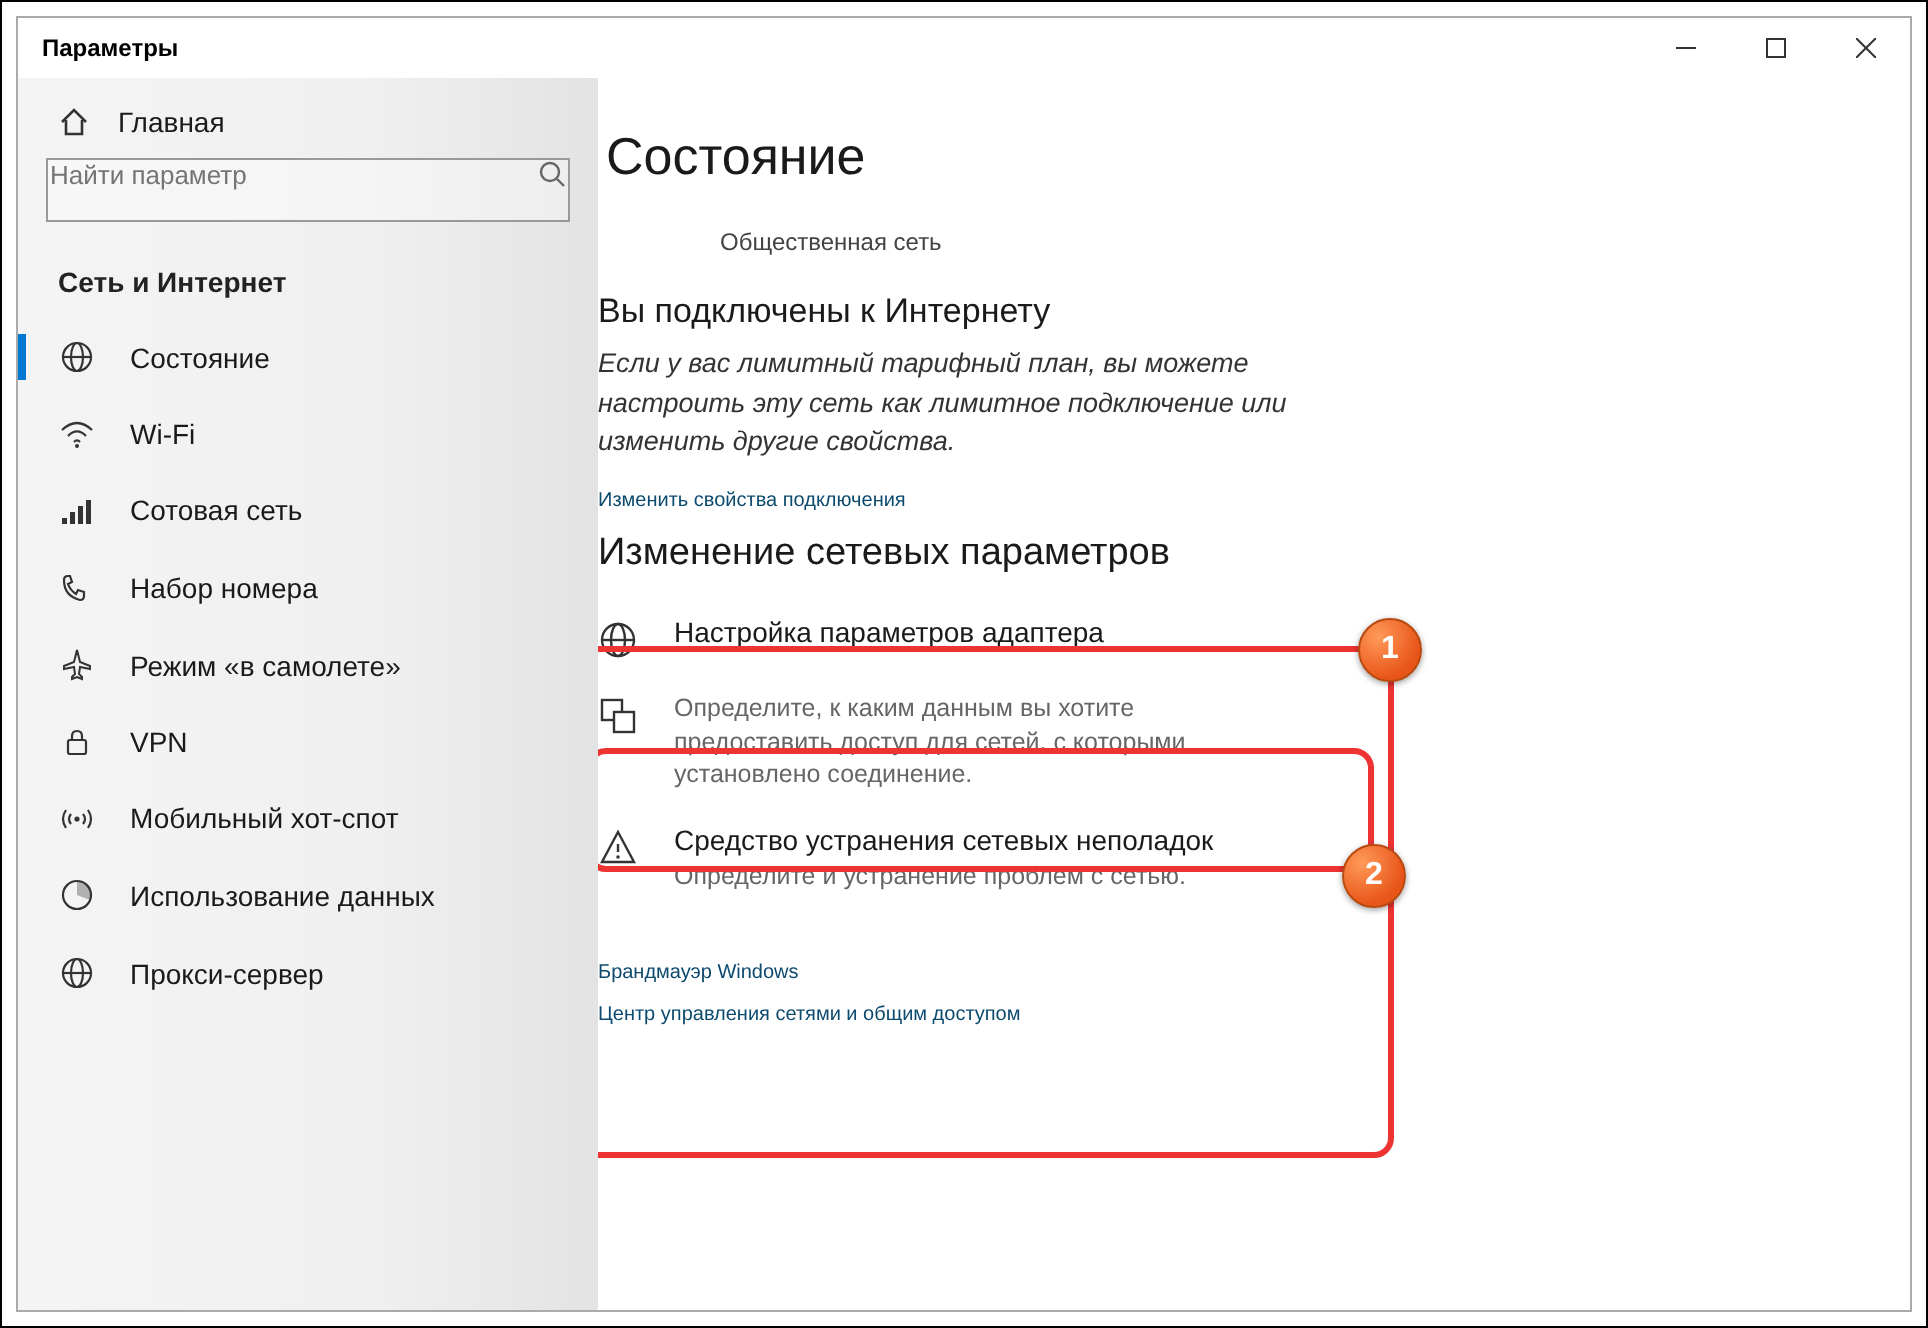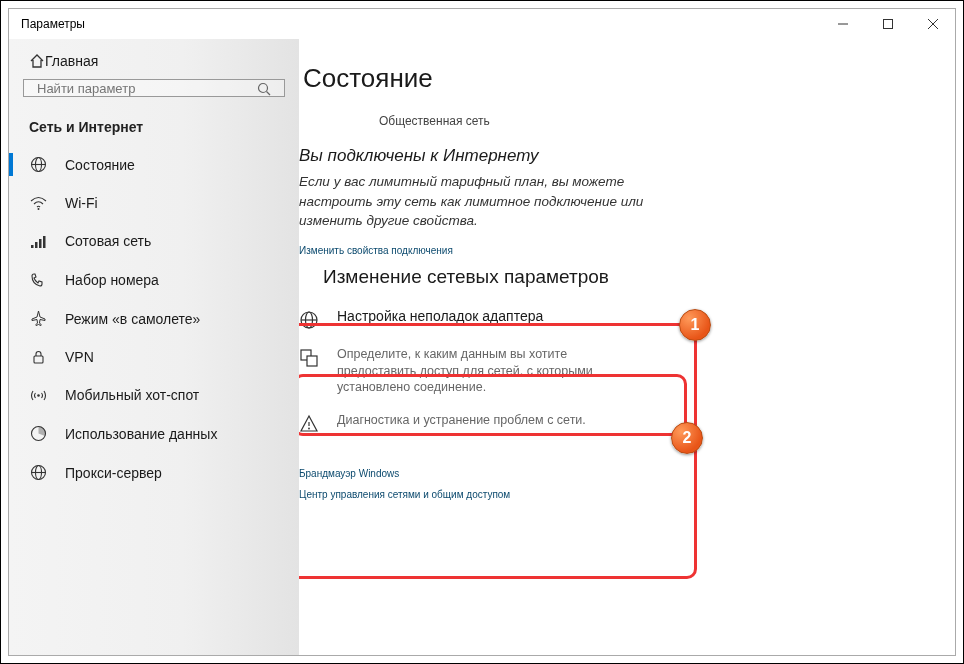--- a/index.html
+++ b/index.html
@@ -1,38 +1,38 @@
 <!DOCTYPE html>
 <html><head>
 <meta charset="utf-8">
 <style>
 * { box-sizing: border-box; margin: 0; padding: 0; }
 body { font-family: "Segoe UI", Arial, sans-serif; background: #fff; }
 .outer-frame { width: 964px; height: 664px; border: 1px solid #000; position: relative; background: #fff; padding: 7px; }
 .window { width: 100%; height: 100%; border: 1px solid #aaa; background: #fff; display: flex; flex-direction: column; overflow: hidden; }
-.titlebar { height: 30px; display: flex; align-items: center; padding: 0 0 0 12px; font-size: 12px; color: #000; position: relative; }
+.titlebar { height: 30px; display: flex; align-items: center; padding: 0 0 0 12px; font-size: 12px; color: #000; position: relative; font-weight: bold; }
 .titlebar .wincontrols { position: absolute; right: 0; top: 0; display: flex; }
 .winbtn { width: 45px; height: 30px; display: flex; align-items: center; justify-content: center; font-size: 12px; color: #333; }
 .body { flex: 1; display: flex; overflow: hidden; }
 .sidebar { width: 290px; background: linear-gradient(to right, #f4f4f4 0%, #f0f0f0 60%, #e3e3e3 100%); padding-top: 8px; position: relative; }
-.home-row { display: flex; align-items: center; gap: 0; padding: 6px 20px 10px 20px; font-size: 14px; color: #1a1a1a; }
+.home-row { display: flex; align-items: center; gap: 14px; padding: 6px 20px 10px 20px; font-size: 14px; color: #1a1a1a; }
 .search-wrap { padding: 0 14px 8px 14px; }
-.search-box { width: 100%; height: 18px; border: 1px solid #999; background: rgba(255,255,255,0.35); display: flex; align-items: flex-end; padding: 0 13px; }
+.search-box { width: 100%; height: 32px; border: 1px solid #999; background: rgba(255,255,255,0.35); display: flex; align-items: flex-start; padding: 0 1px; }
 .search-box input { flex: 1; border: none; background: transparent; outline: none; font-size: 13px; color: #555; }
 .section-label { padding: 14px 20px 10px 20px; font-size: 14px; font-weight: 600; color: #222; }
 .nav-item { display: flex; align-items: center; gap: 18px; padding: 11px 20px; font-size: 14px; color: #1a1a1a; position: relative; }
 .nav-item.active::before { content: ""; position: absolute; left: 0; top: 8px; bottom: 8px; width: 4px; background: #0078d4; }
 .nav-item .nicon { width: 18px; display: flex; justify-content: center; }
 .content { flex: 1; padding: 24px 32px 0 0; overflow: hidden; position: relative; }
 .page-title { font-size: 26px; font-weight: 400; color: #1a1a1a; margin-bottom: 20px; padding-left: 4px; }
-.subhead-center { font-size: 12px; color: #444; text-align: left; padding-left: 80px; margin-bottom: 18px; }
-.connected-title { font-size: 17px; color: #1a1a1a; margin-bottom: 6px; font-style: italic; }
+.subhead-center { font-size: 12px; color: #444; text-align: left; padding-left: 61px; margin-bottom: 18px; }
+.connected-title { font-size: 17px; color: #1a1a1a; margin-bottom: 6px; }
 .body-text { font-size: 13.5px; color: #333; line-height: 1.45; max-width: 370px; margin-bottom: 14px; font-style: italic; }
 .link { font-size: 10px; color: #0c4a6e; margin-bottom: 10px; display: block; }
-.section-title { font-size: 19px; color: #1a1a1a; margin-top: 6px; margin-bottom: 14px; margin-left: 24px; }
+.section-title { font-size: 19px; color: #1a1a1a; margin-top: 6px; margin-bottom: 14px; }
 .opt-row { display: flex; gap: 16px; padding: 6px 0 10px 0; }
 .opt-icon { width: 22px; flex-shrink: 0; padding-top: 2px; color: #333; }
 .opt-title { font-size: 14px; color: #1a1a1a; margin-bottom: 2px; }
 .opt-desc { font-size: 12.5px; color: #666; line-height: 1.35; max-width: 310px; }
 .hl-outer { position: absolute; border: 3px solid #e33; border-radius: 10px; pointer-events: none; }
 .hl-inner { position: absolute; border: 3px solid #e33; border-radius: 10px; pointer-events: none; }
 .badge { position: absolute; width: 32px; height: 32px; border-radius: 50%; background: radial-gradient(circle at 30% 28%, #ff9a5a, #e85518 70%); color: #fff; font-weight: 700; display: flex; align-items: center; justify-content: center; font-size: 16px; box-shadow: 0 1px 3px rgba(0,0,0,.4); border: 1px solid #b84a10; pointer-events: none; }
 svg { display: block; }
 </style>
 </head>
@@ -183,21 +183,21 @@
 
       <div class="opt-row">
         <div class="opt-icon">
               <svg width="20" height="20" viewBox="0 0 20 20">
                 <circle cx="10" cy="10" r="8" fill="none" stroke="#333" stroke-width="1.2"></circle>
                 <ellipse cx="10" cy="10" rx="3.5" ry="8" fill="none" stroke="#333" stroke-width="1.2"></ellipse>
                 <line x1="2" y1="10" x2="18" y2="10" stroke="#333" stroke-width="1.2"></line>
               </svg>
             </div>
         <div>
-          <div class="opt-title">Настройка неполадок адаптера</div>
+          <div class="opt-title">Настройка параметров адаптера</div>
         </div>
       </div>
 
       <div class="opt-row">
         <div class="opt-icon">
               <svg width="20" height="20" viewBox="0 0 20 20">
                 <rect x="2" y="2" width="10" height="10" fill="none" stroke="#333" stroke-width="1.2"></rect>
                 <rect x="8" y="8" width="10" height="10" fill="#fff" stroke="#333" stroke-width="1.2"></rect>
               </svg>
             </div>
@@ -208,21 +208,22 @@
 
       <div class="opt-row">
         <div class="opt-icon">
               <svg width="20" height="20" viewBox="0 0 20 20">
                 <path d="M10 2 L18 17 H2 Z" fill="none" stroke="#333" stroke-width="1.2"></path>
                 <line x1="10" y1="8" x2="10" y2="12" stroke="#333" stroke-width="1.2"></line>
                 <circle cx="10" cy="14.5" r="0.9" fill="#333"></circle>
               </svg>
             </div>
         <div>
-          <div class="opt-desc">Диагностика и устранение проблем с сети.</div>
+          <div class="opt-title">Средство устранения сетевых неполадок</div>
+          <div class="opt-desc">Определите и устранение проблем с сетью.</div>
         </div>
       </div>
 
       <a class="link" style="margin-top:24px">Брандмауэр Windows</a>
       <a class="link">Центр управления сетями и общим доступом</a>
 
       <div class="hl-outer" style="left:-14px; top:284px; width:412px; height:256px;"></div>
       <div class="hl-inner" style="left:-6px; top:335px; width:394px; height:62px;"></div>
       <div class="badge" style="left:380px; top:270px;">1</div>
       <div class="badge" style="left:372px; top:383px;">2</div>

